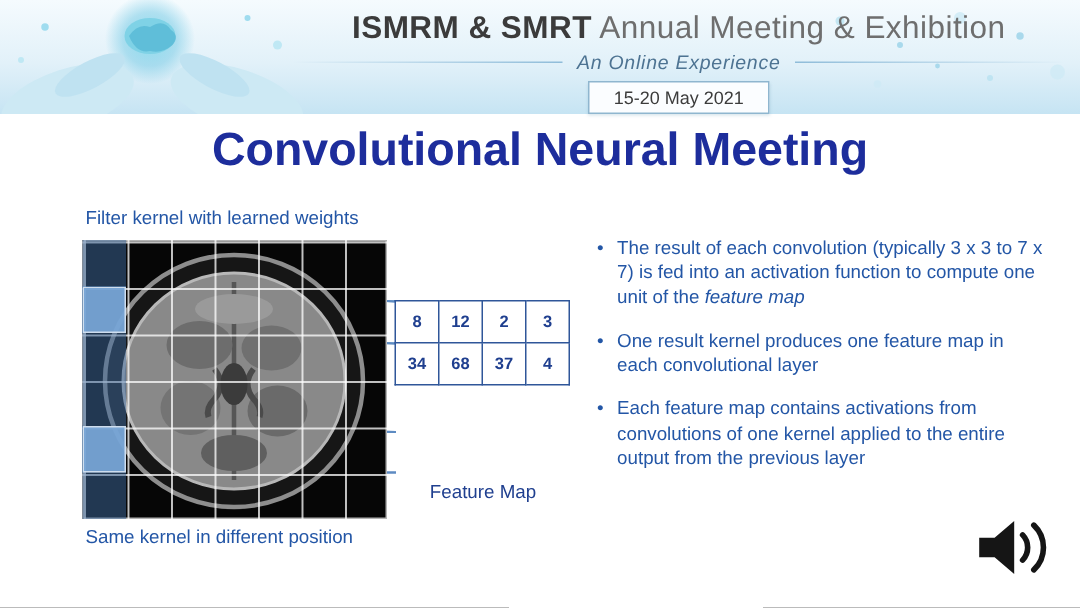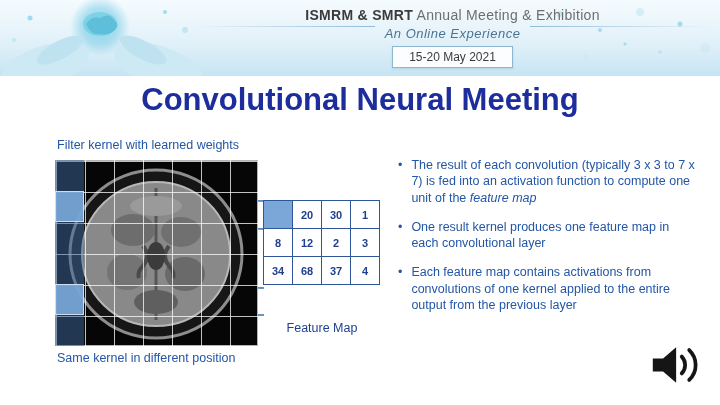--- a/index.html
+++ b/index.html
@@ -10,23 +10,23 @@
   }
 
   
   .header {
     position:absolute; left:0; top:0; width:720px; height:76px;
     background:linear-gradient(180deg,#f5fbfe 0%, #e2f1f9 55%, #c6e4f3 100%);
   }
   .header-art { position:absolute; left:0; top:0; width:205px; height:76px; }
   .header-sparkles { position:absolute; right:0; top:0; width:190px; height:76px; }
   .header-text { position:absolute; left:195px; top:7px; width:515px; text-align:center; }
-  .brand-line { font-size:14px; color:#6e6e6e; letter-spacing:.3px; white-space:nowrap; }
+  .brand-line { font-size:21px; color:#6e6e6e; letter-spacing:.3px; white-space:nowrap; }
   .brand-line .b { font-weight:bold; color:#3b3b3b; }
-  .subtitle-row { display:flex; gap:10px; margin-top:3px; }
+  .subtitle-row { display:flex; align-items:center; gap:10px; margin-top:3px; }
   .subtitle-row .rule { flex:1; height:1px; }
   .rule-l { background:linear-gradient(90deg, rgba(143,188,217,0), #8fbcd9); }
   .rule-r { background:linear-gradient(90deg, #8fbcd9, rgba(143,188,217,0)); }
   .subtitle { font-style:italic; font-size:13px; color:#4d7392; white-space:nowrap; letter-spacing:.5px; }
   .date-box {
     display:inline-block; margin-top:5px; padding:3px 16px;
     border:1px solid #8fb6cf; background:#fbfdff;
     font-size:12px; color:#3c3c3c; box-shadow:0 1px 2px rgba(100,150,180,.25);
   }
 
@@ -175,26 +175,20 @@
     </svg>
     <div class="grid-overlay"></div>
     <div class="col-tint"></div>
     <div class="kernel k1"></div>
     <div class="kernel k2"></div>
   </div>
 
   <table class="feature-table">
     <tbody>
         <tr>
-          <td class="hl"></td>
-          <td>20</td>
-          <td>30</td>
-          <td>1</td>
-        </tr>
-        <tr>
           <td>8</td>
           <td>12</td>
           <td>2</td>
           <td>3</td>
         </tr>
         <tr>
           <td>34</td>
           <td>68</td>
           <td>37</td>
           <td>4</td>

